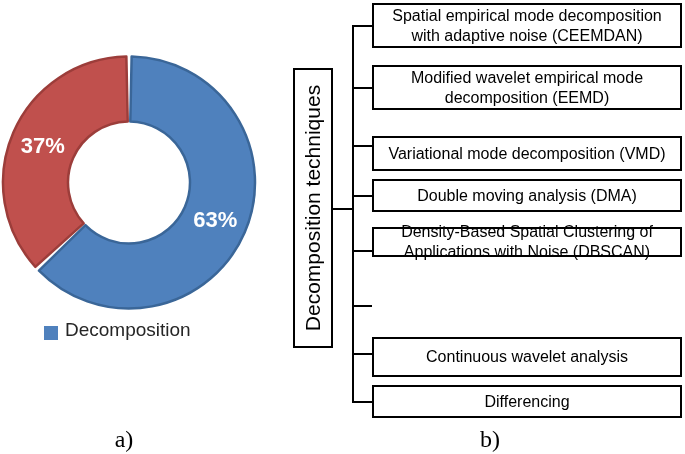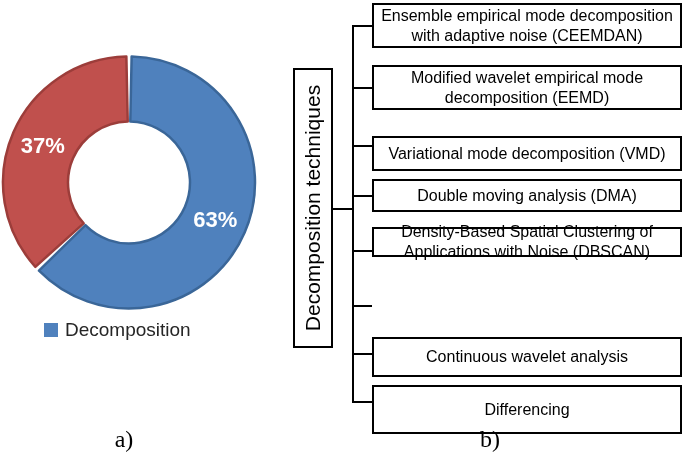--- a/index.html
+++ b/index.html
@@ -4,21 +4,21 @@
 <style>
   html,body{margin:0;padding:0;background:#fff;}
   .canvas{
     position:relative;width:685px;height:454px;background:#ffffff;overflow:hidden;
     font-family:"Liberation Sans",sans-serif;color:#000;
   }
   
   .donut-svg{position:absolute;left:0;top:54px;width:258px;height:258px;}
   .pct{font-family:"Liberation Sans",sans-serif;font-size:22px;font-weight:700;}
   .legend{position:absolute;left:30px;top:320px;}
-  .legend-row{display:flex;align-items:center;height:20px;margin-bottom:8px;padding-left:14px;}
+  .legend-row{display:flex;align-items:flex-end;height:20px;margin-bottom:8px;padding-left:14px;}
   .legend-marker{width:14px;height:14px;margin-right:7px;flex:0 0 auto;}
   .legend-label{font-size:19px;color:#262626;line-height:20px;white-space:nowrap;}
   
   .caption{position:absolute;top:426px;width:80px;text-align:center;
     font-family:"Liberation Serif",serif;font-size:24px;color:#000;}
   .caption-a{left:84px;}
   .caption-b{left:450px;}
   
   .root-box{
     position:absolute;left:293px;top:68px;width:40px;height:280px;
@@ -42,21 +42,21 @@
     text-align:center;font-size:16px;line-height:1.25;color:#000;
     padding:0 3px;
   }
   .b1{top:3px;height:45px}
   .b2{top:65px;height:45px}
   .b3{top:136px;height:35px}
   .b4{top:179px;height:33px}
   .b5{top:227px;height:30px}
   .b6{top:289px;height:33px}
   .b7{top:337px;height:40px}
-  .b8{top:385px;height:49px}
+  .b8{top:385px;height:33px}
 </style>
 </head>
 <body>
 
 <div class="canvas">
 
   <svg id="donut" class="donut-svg" viewBox="0 0 258 258">
       <path d="M 131.64 2.53 A 126 126 0 1 1 38.98 216.66 L 85.42 171.18 A 61 61 0 1 0 130.28 67.51 Z" fill="#4F81BD" stroke="#3A6698" stroke-width="2.5" stroke-linejoin="round"></path>
       <text x="215.3" y="165.8" text-anchor="middle" dominant-baseline="central" fill="#FFFFFF" class="pct">63%</text>
       <path d="M 35.36 212.81 A 126 126 0 0 1 126.36 2.53 L 127.72 67.51 A 61 61 0 0 0 83.67 169.32 Z" fill="#C0504D" stroke="#9C3D3A" stroke-width="2.5" stroke-linejoin="round"></path>
@@ -81,21 +81,21 @@
   <div class="line branch br1"></div>
   <div class="line branch br2"></div>
   <div class="line branch br3"></div>
   <div class="line branch br4"></div>
   <div class="line branch br5"></div>
   <div class="line branch br6"></div>
   <div class="line branch br7"></div>
   <div class="line branch br8"></div>
 
   <div class="tbox b1">
-    <span>Ensemble empirical mode decomposition with adaptive noise (CEEMDAN)</span>
+    <span>Spatial empirical mode decomposition with adaptive noise (CEEMDAN)</span>
   </div>
   <div class="tbox b2">
     <span>Modified wavelet empirical mode decomposition (EEMD)</span>
   </div>
   <div class="tbox b3">
     <span>Variational mode decomposition (VMD)</span>
   </div>
   <div class="tbox b4">
     <span>Double moving analysis (DMA)</span>
   </div>

